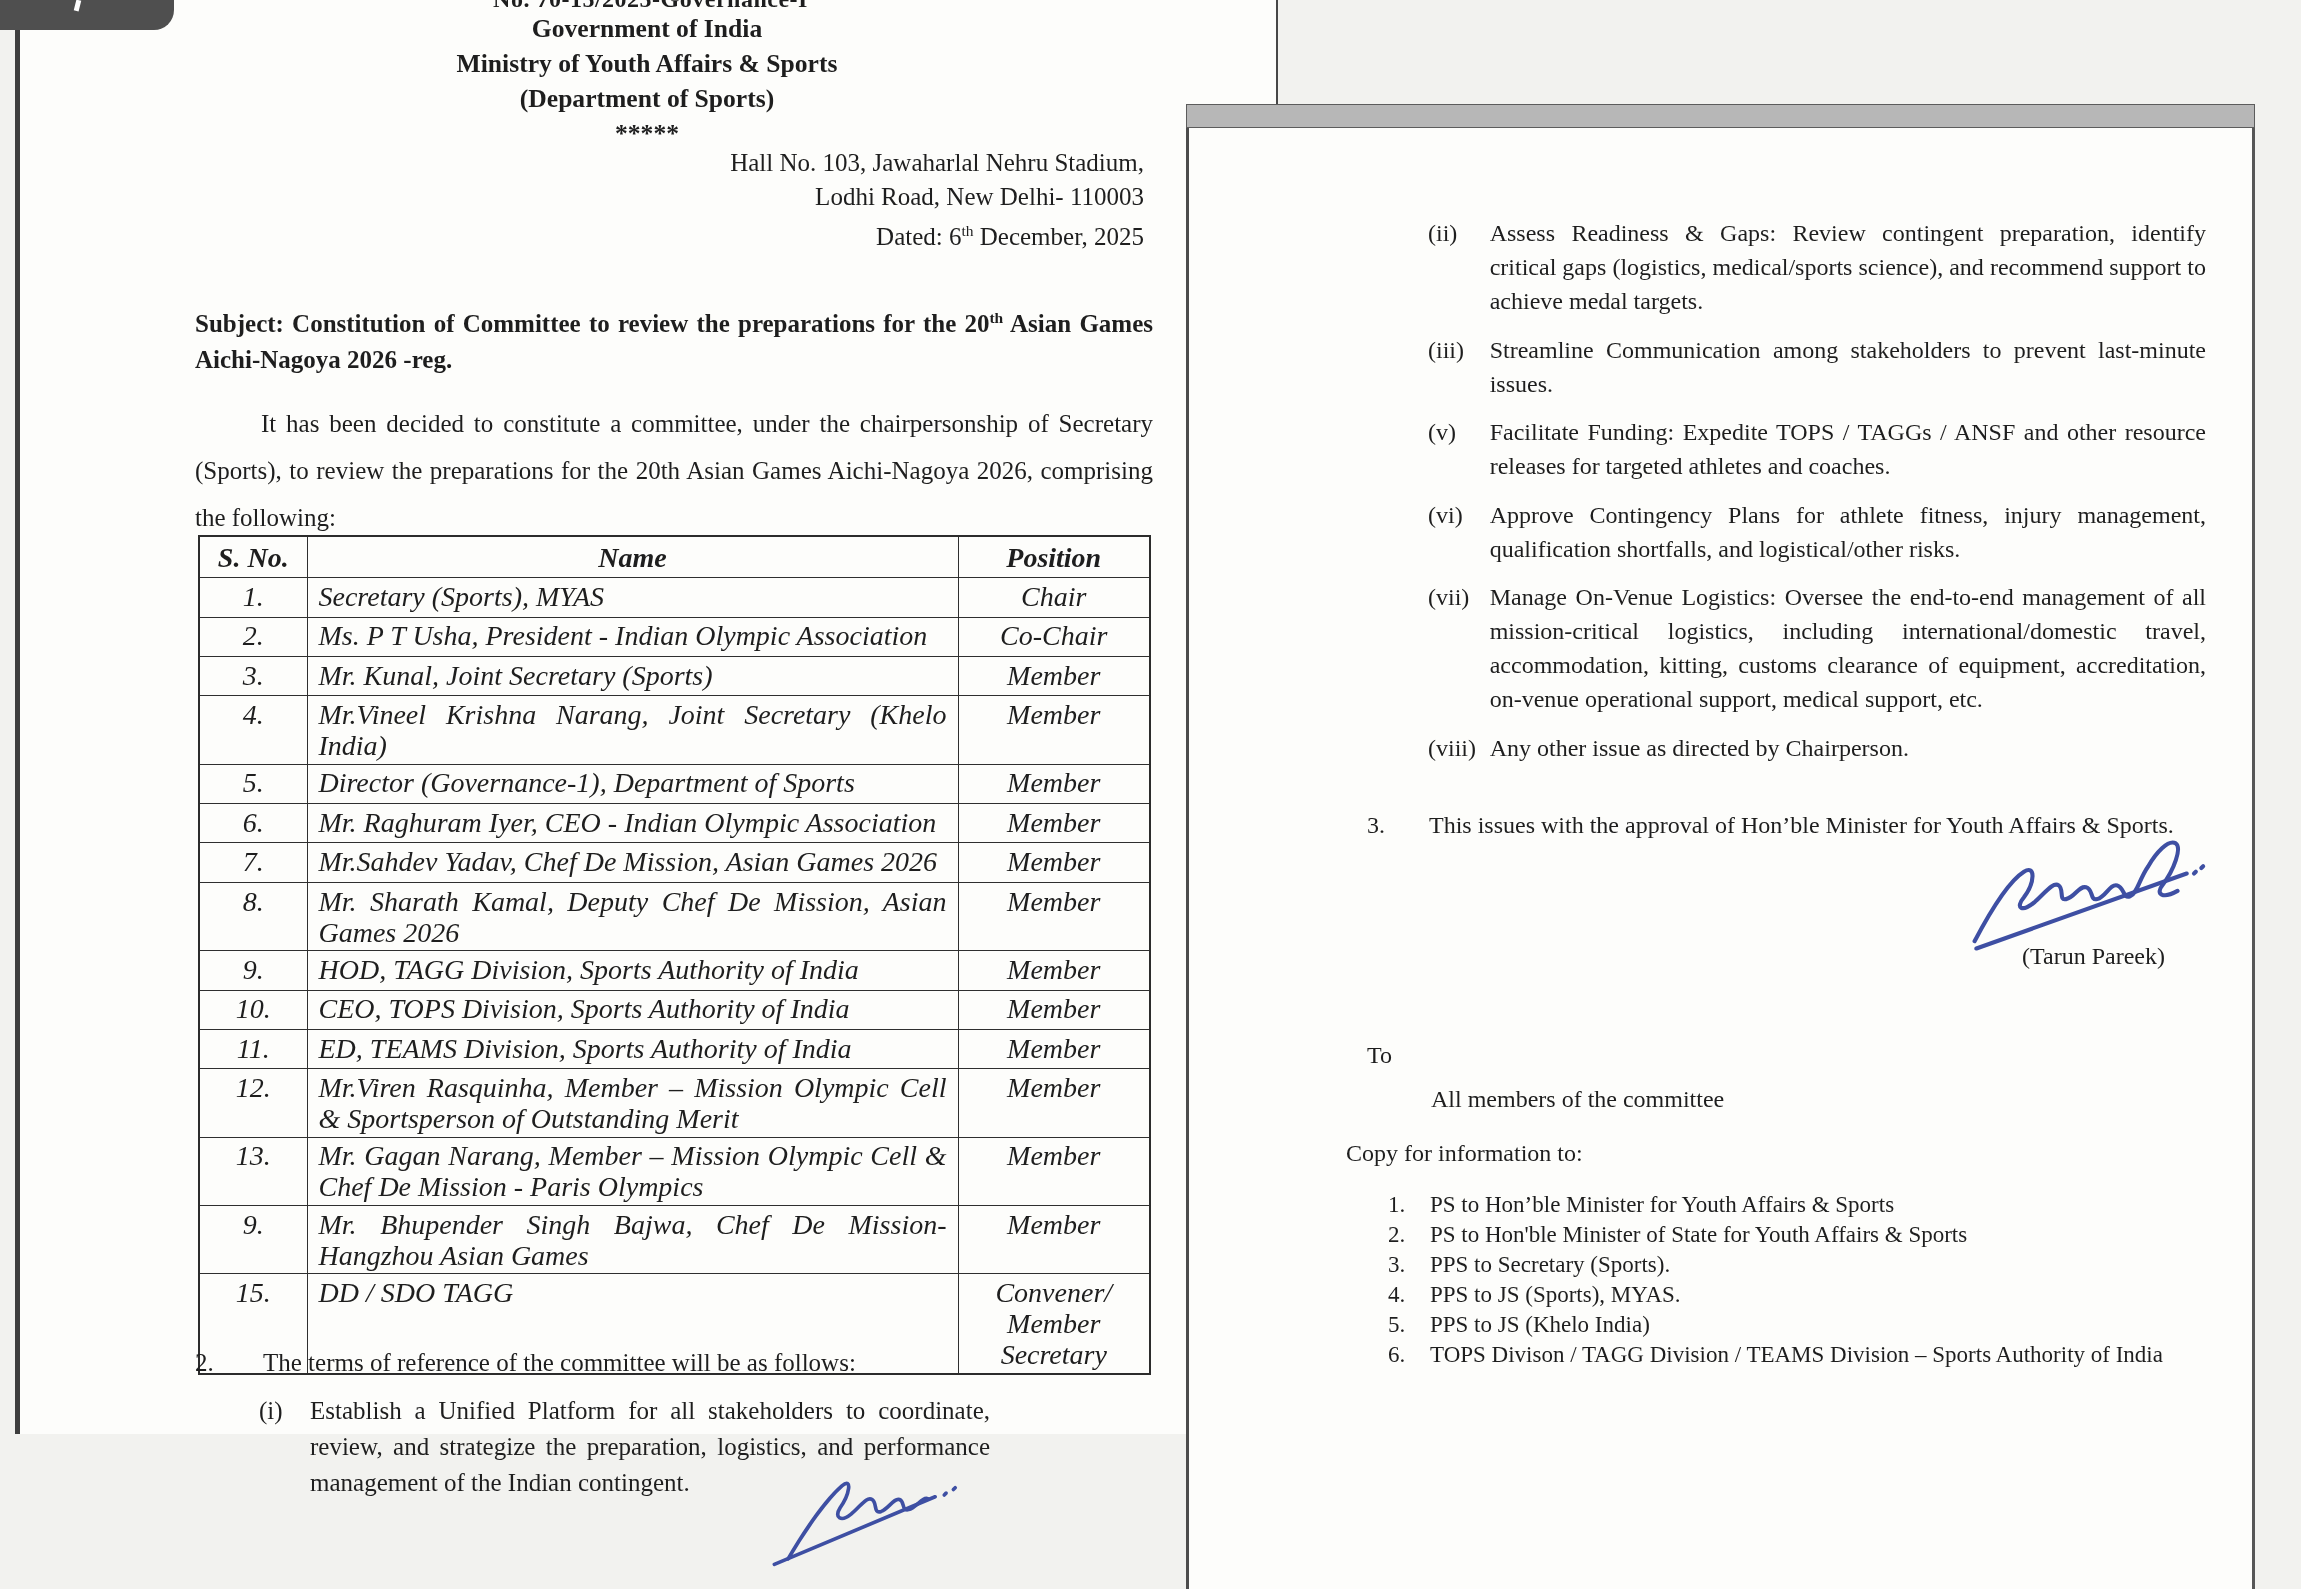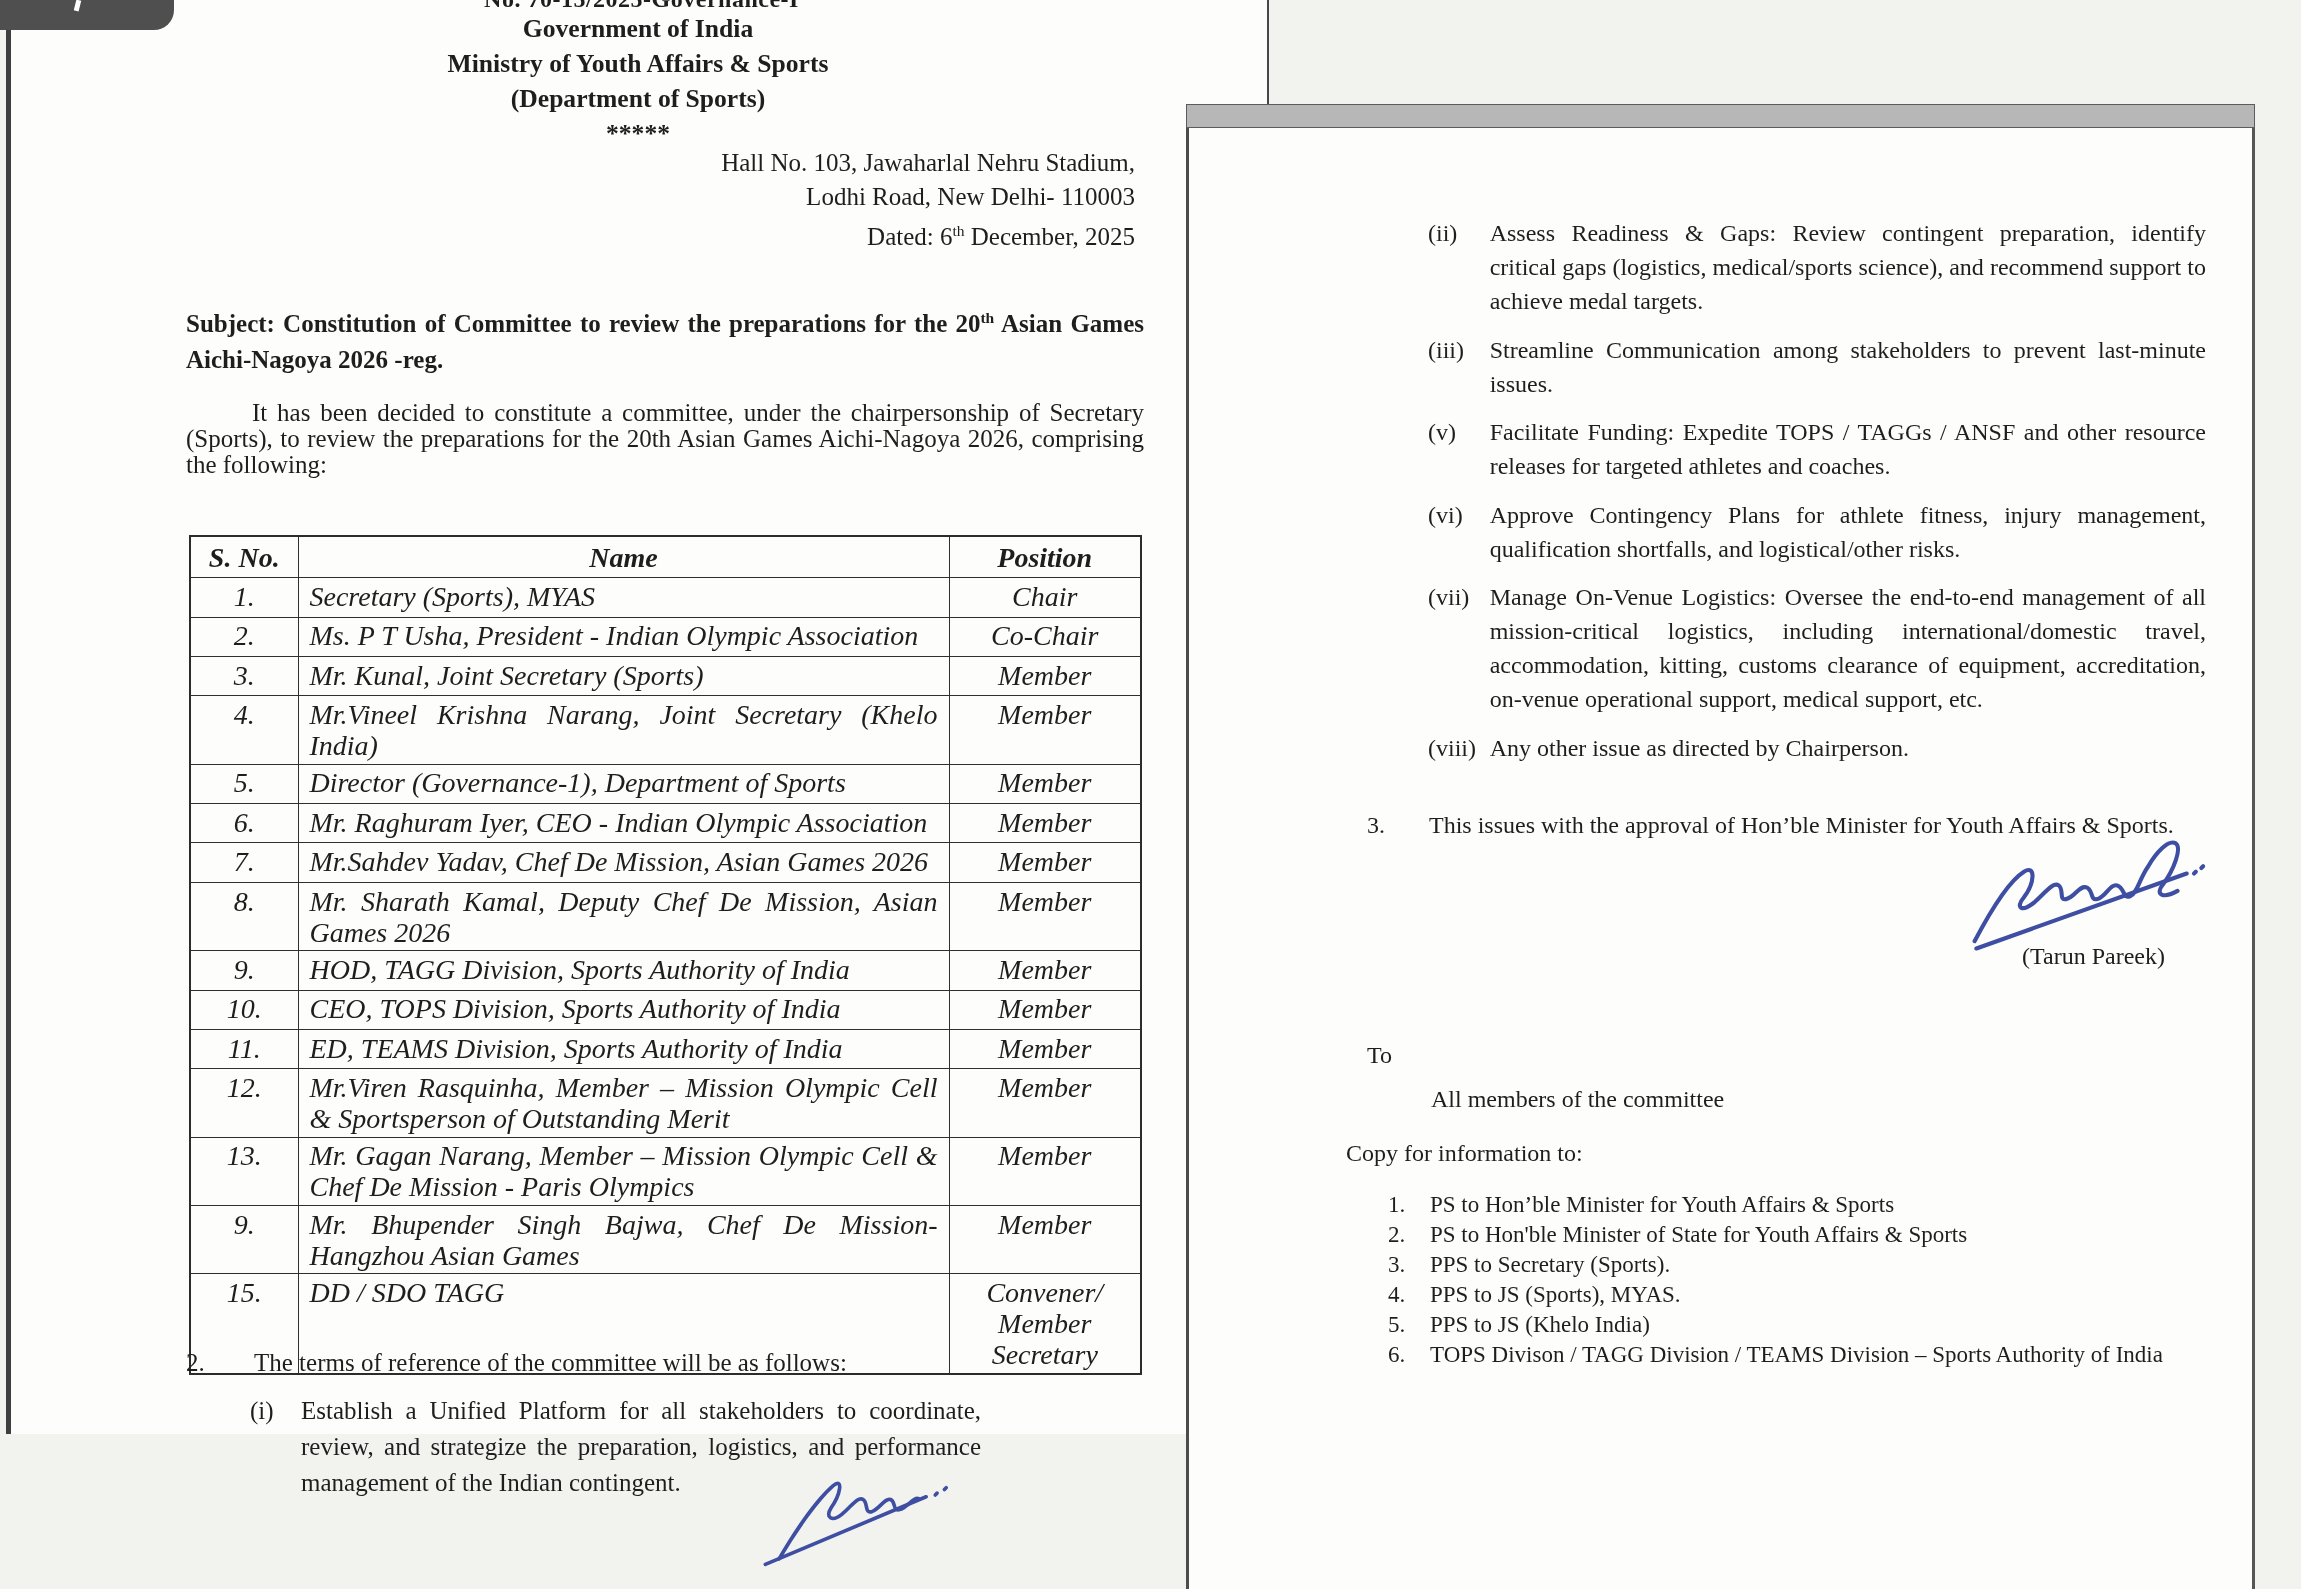--- a/index.html
+++ b/index.html
@@ -1,35 +1,35 @@
 <!DOCTYPE html>
 <html style="font-size:14.6px"><head>
 <meta charset="utf-8">
 <style>
   html,body{margin:0;padding:0;background:#f1f1ee;}
   #stage{position:relative;width:2302px;height:1590px;background:#f2f2ef;overflow:hidden;
          font-family:"Liberation Serif", serif;color:#1e1e1e;}
   .abs{position:absolute;}
   
-  #left-page{left:6px;top:0;width:1263px;height:1434px;background:#fdfdfb;
+  #left-page{left:15px;top:0;width:1263px;height:1434px;background:#fdfdfb;
              border-left:5.5px solid #3e3e3e;border-right:2.7px solid #474747;box-sizing:border-box;z-index:1;}
   #right-page{left:1186px;top:58px;width:1069px;z-index:2;margin-top:46px;}
   #right-page-bar{position:relative;height:24px;background:#b7b7b7;border:1.8px solid #5c5c5c;box-sizing:border-box;}
   #right-page-body{position:relative;height:1466px;background:#fdfdfb;border-left:3.7px solid #4c4c4c;
                    border-right:3.7px solid #565656;border-bottom:1.8px solid #d9d9d4;box-sizing:border-box;}
   #corner-tab{left:0;top:0;width:174px;height:30px;background:#4f4f4f;border-bottom-right-radius:20px;z-index:6;}
   #corner-tab .mark{position:absolute;left:75px;top:0;width:4.6px;height:11px;background:#fff;transform:rotate(14deg);}
   
   .ref-clip{left:347px;top:0;width:567px;height:12.8px;overflow:hidden;text-align:center;}
   .ref-clip span{display:block;margin-top:-13.7px;font-weight:bold;font-size:24px;letter-spacing:0.5px;}
   .org-block{left:225px;top:11px;width:804px;text-align:center;font-weight:bold;font-size:25.6px;line-height:35px;}
   .org-block div{white-space:nowrap;}
   .addr-block{left:594px;top:146px;width:530px;text-align:right;font-size:25px;line-height:34px;}
   .subject{left:175px;top:300px;width:958px;font-weight:bold;font-size:25px;line-height:36px;text-align:justify;}
-  .intro{left:175px;top:400px;width:958px;font-size:25px;line-height:26px;text-align:justify;text-indent:66px;}
+  .intro{left:175px;top:400px;width:958px;font-size:25px;line-height:47px;text-align:justify;text-indent:66px;}
   
   table.committee{left:178px;top:535px;width:950px;position:absolute;border-collapse:collapse;
                   table-layout:fixed;font-size:28px;border:2.7px solid #2c2c2c;font-style:italic;}
   table.committee th,table.committee td{border:1.8px solid #2f2f2f;padding:2.7px 11px;line-height:31px;vertical-align:top;}
   table.committee th{font-weight:bold;text-align:center;padding:4.6px 5.5px;}
   col.c-sno{width:108px;} col.c-name{width:651px;} col.c-pos{width:192px;}
   td.cell-sno{text-align:center;}
   td.cell-name{text-align:justify;}
   td.cell-pos{text-align:center;}
   td.cell-pos span{white-space:pre-line;}

